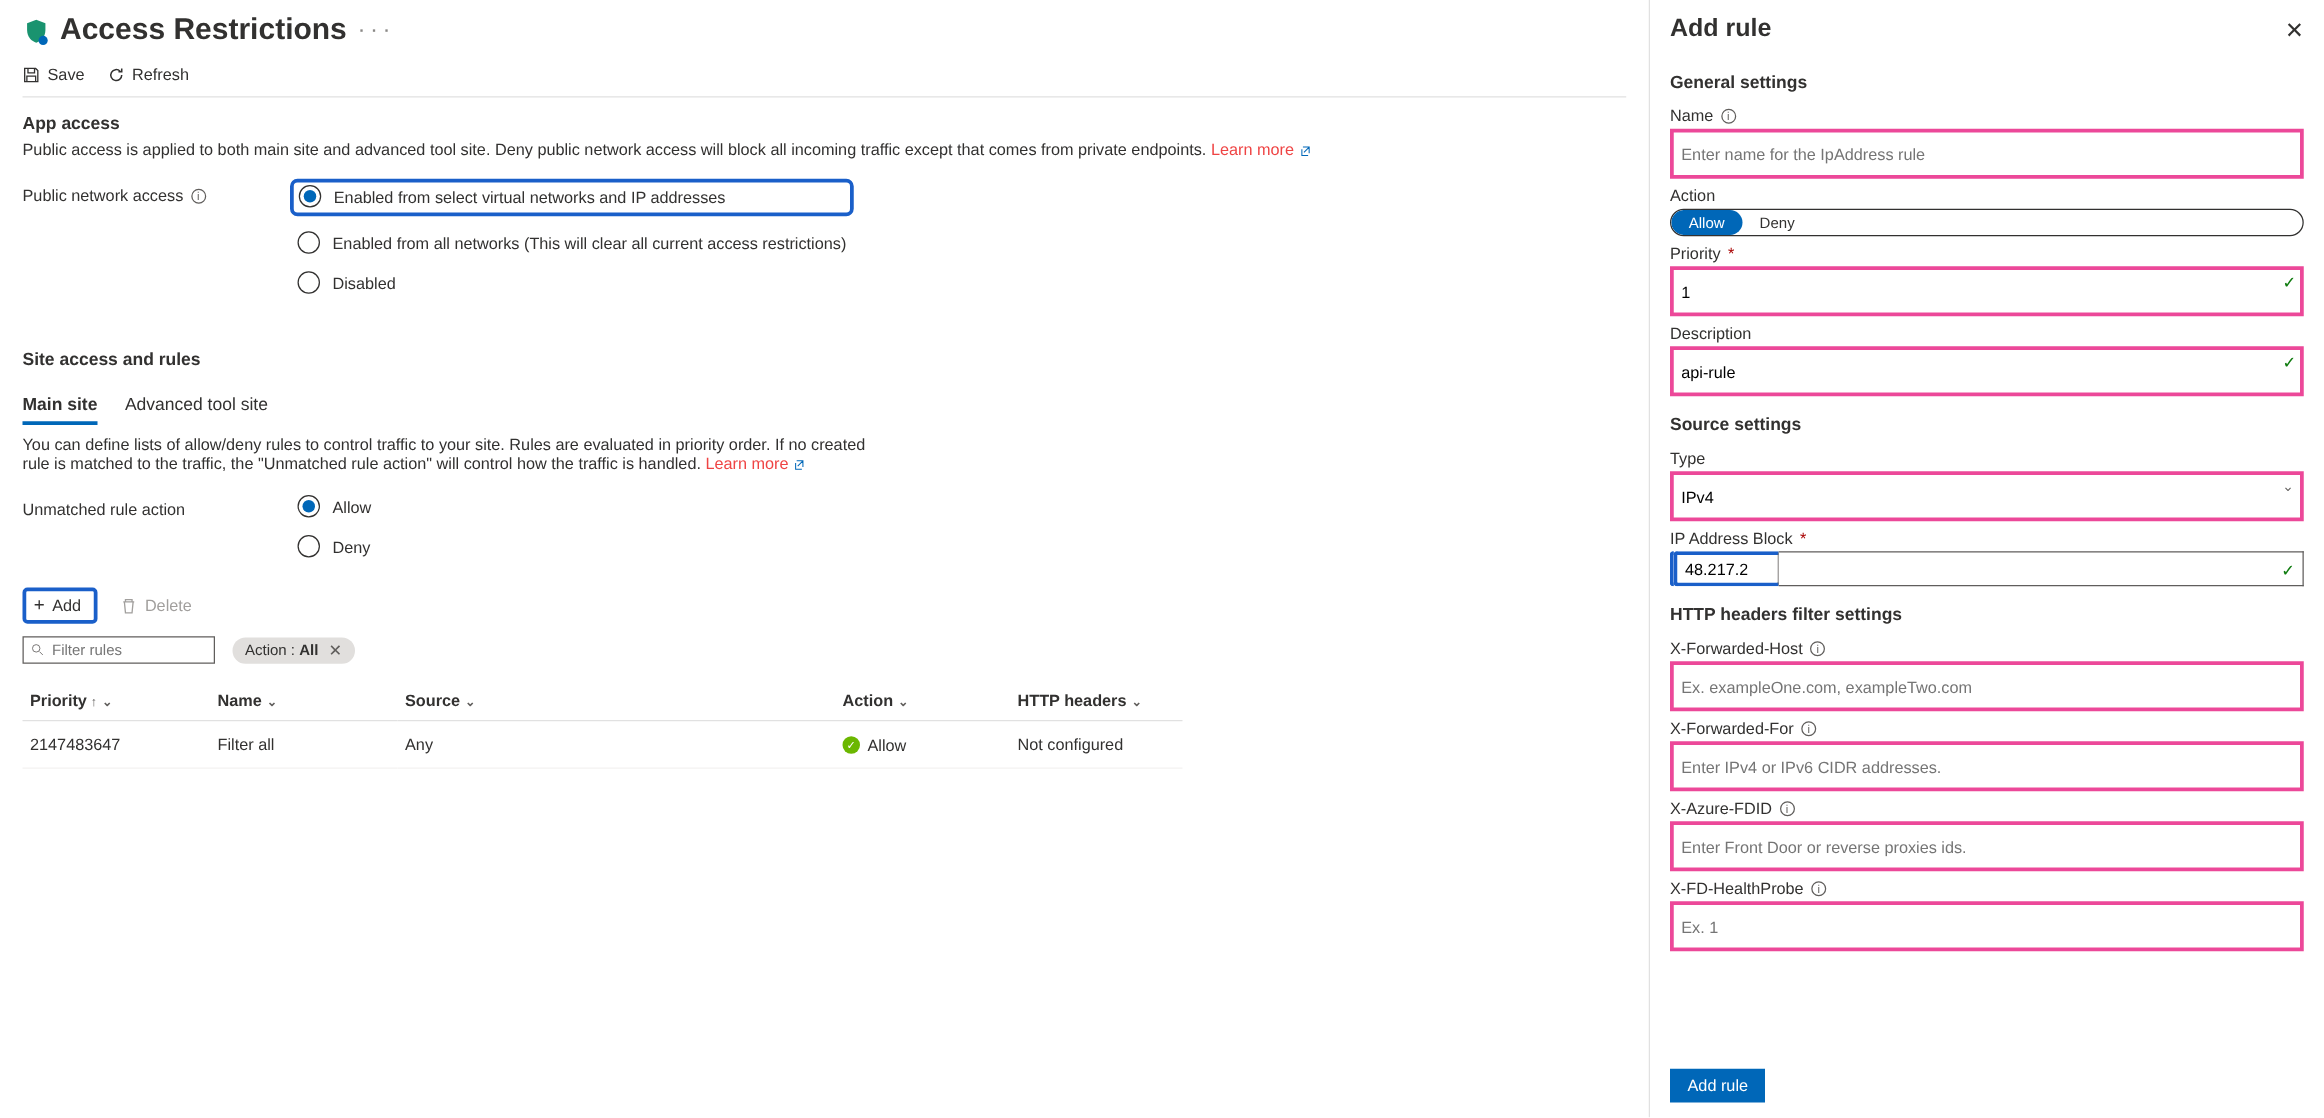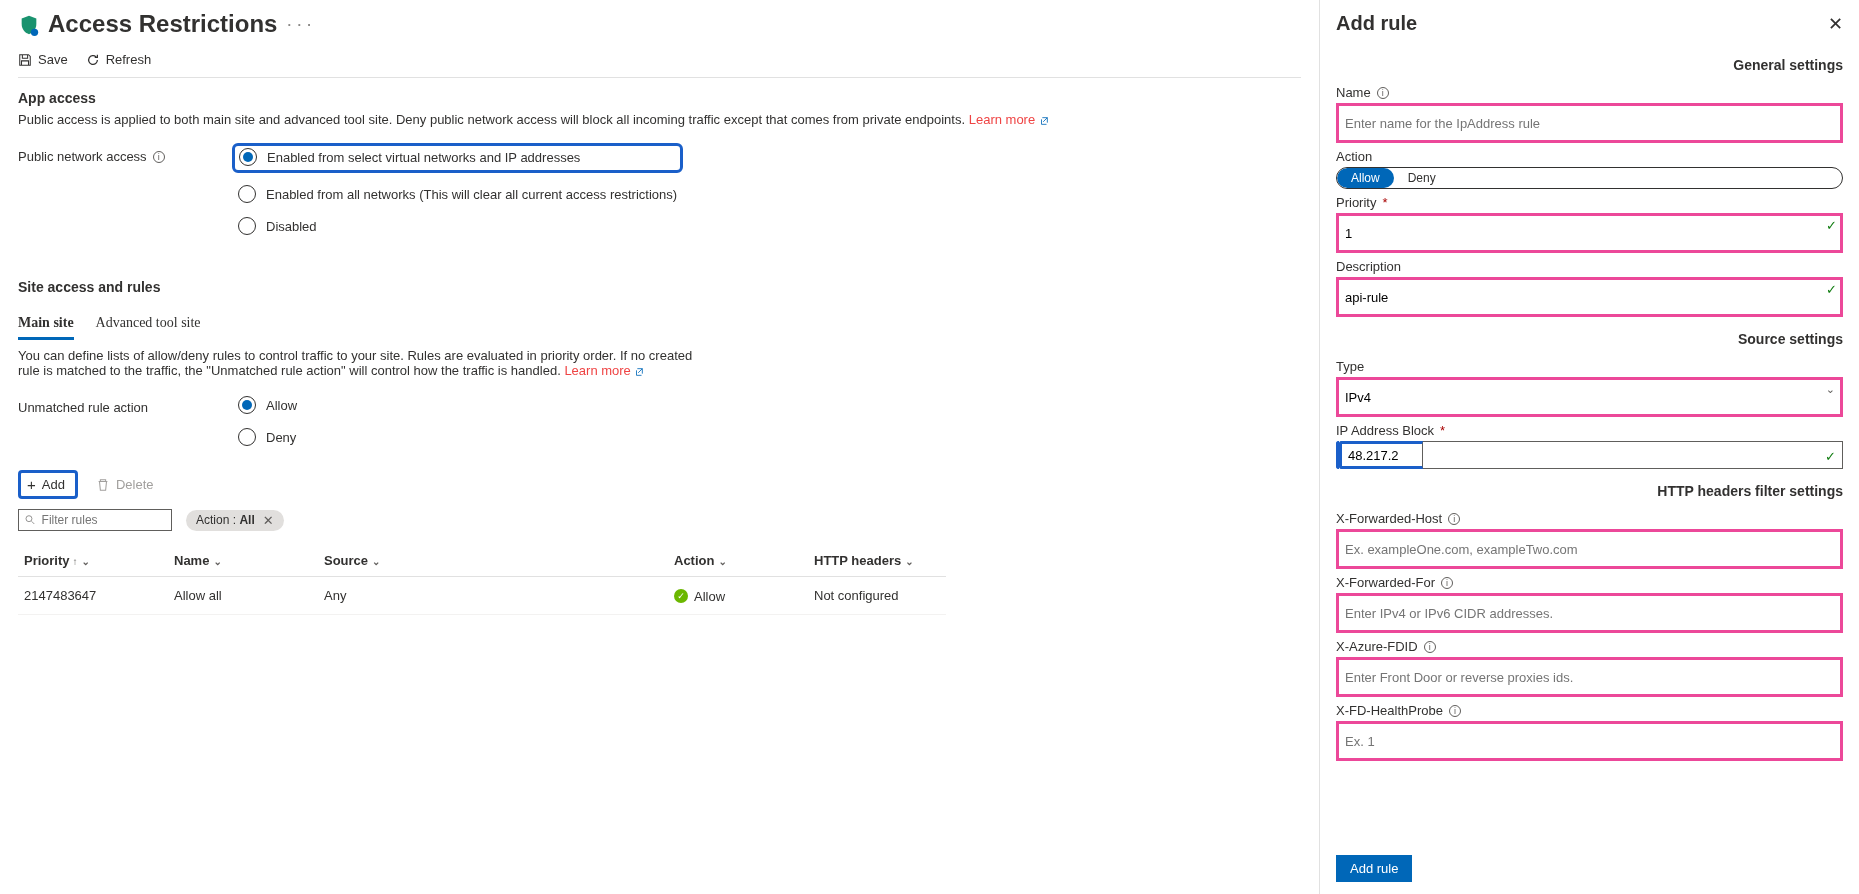--- a/index.html
+++ b/index.html
@@ -27,21 +27,21 @@
   .field-row { display: flex; align-items: flex-start; margin-bottom: 22px; }
   .field-label { width: 214px; font-size: 13px; display: flex; align-items: center; gap: 6px; padding-top: 6px;}
   .info-icon { width: 12px; height: 12px; border: 1px solid #605e5c; border-radius: 50%; font-size: 9px; line-height: 10px; text-align: center; color: #605e5c; display: inline-block; }
   .radio-group { display: flex; flex-direction: column; gap: 10px; }
   .radio-opt { display: flex; align-items: center; gap: 10px; font-size: 13px; cursor: pointer; padding: 2px 6px; }
   .radio { width: 18px; height: 18px; border: 1px solid #323130; border-radius: 50%; display: inline-flex; align-items: center; justify-content: center; }
   .radio.checked::after { content: ""; width: 10px; height: 10px; background: #0067b8; border-radius: 50%; }
   .highlight-box { border: 3px solid #1a5fc9; border-radius: 6px; padding: 2px 8px 4px 4px; }
 
   .tabs { display: flex; gap: 22px; border-bottom: none; margin-bottom: 8px; }
-  .tab { padding: 6px 0; font-size: 14px; cursor: pointer; color: #323130; font-family: Liberation Serif, serif; }
+  .tab { padding: 6px 0; font-size: 14px; cursor: pointer; color: #323130; }
   .tab.active { font-weight: 600; border-bottom: 3px solid #0067b8; }
 
   .rule-toolbar { display: flex; gap: 18px; align-items: center; margin: 18px 0 10px 0; }
   .rule-btn { display: inline-flex; align-items: center; gap: 6px; font-size: 13px; cursor: pointer; }
   .rule-btn.disabled { color: #a19f9d; cursor: default; }
   .add-highlight { border: 3px solid #1a5fc9; border-radius: 4px; padding: 4px 10px 4px 6px; }
 
   .filter-row { display: flex; align-items: center; gap: 14px; margin-bottom: 14px; }
   .filter-input-wrap { display: flex; align-items: center; border: 1px solid #605e5c; padding: 3px 6px; width: 154px; gap: 6px; }
   .filter-input-wrap input { border: none; outline: none; font-size: 12px; width: 100%; }
@@ -54,21 +54,21 @@
   .sort-icon { font-size: 10px; margin-left: 3px; color: #605e5c; }
   .chev { font-size: 10px; color: #605e5c; margin-left: 4px; }
   .action-cell { display: inline-flex; align-items: center; gap: 6px; }
   .allow-dot { width: 14px; height: 14px; background: #6bb700; border-radius: 50%; display: inline-flex; align-items: center; justify-content: center; color: #fff; font-size: 9px; }
   .muted { color: #8a8886; }
 
   .panel-header { display: flex; align-items: center; justify-content: space-between; margin-bottom: 16px; }
   .panel-header h2 { font-size: 20px; font-weight: 600; }
   .close-x { font-size: 18px; cursor: pointer; color: #323130; font-weight: 300;}
 
-  .panel .section-heading { margin-top: 6px; margin-bottom: 6px; text-align: right; }
+  .panel .section-heading { margin-top: 6px; margin-bottom: 6px; }
   .plabel { font-size: 13px; margin: 6px 0 3px 0; display: flex; align-items: center; gap: 6px; }
   .req { color: #a80000; }
   .pinput { width: 100%; border: 3px solid #ec4899; padding: 4px 6px; font-size: 13px; height: 40px; }
   .pinput.valid { padding-right: 24px; }
   .input-wrap { position: relative; }
   .check-mark { position: absolute; right: 6px; top: 5px; color: #107c10; font-size: 13px; }
   .select-wrap { position: relative; }
   .select-chev { position: absolute; right: 8px; top: 6px; font-size: 11px; color: #605e5c;}
 
   .toggle-group { display: inline-flex; border: 1px solid #323130; border-radius: 14px; overflow: hidden; height: 22px; }
@@ -205,21 +205,21 @@
           <th style="width:150px"><span>Priority</span><span class="sort-icon">↑</span><span class="chev">⌄</span></th>
           <th style="width:150px"><span>Name</span><span class="chev">⌄</span></th>
           <th style="width:350px"><span>Source</span><span class="chev">⌄</span></th>
           <th style="width:140px"><span>Action</span><span class="chev">⌄</span></th>
           <th><span>HTTP headers</span><span class="chev">⌄</span></th>
         </tr>
       </thead>
       <tbody>
         <tr>
           <td>2147483647</td>
-          <td>Allow all</td>
+          <td>Filter all</td>
           <td>Any</td>
           <td><span class="action-cell">
                 <span class="allow-dot">✓</span>
                 <span>Allow</span>
               </span></td>
           <td class="muted">Not configured</td>
         </tr>
       </tbody>
     </table>
   </div>

